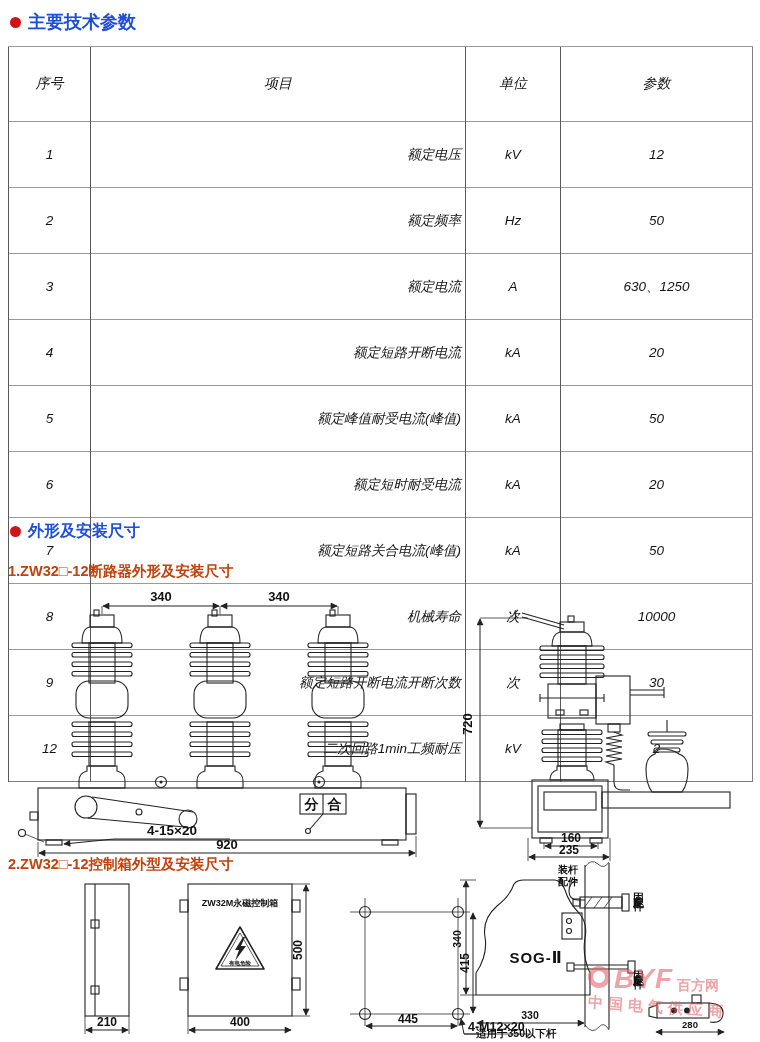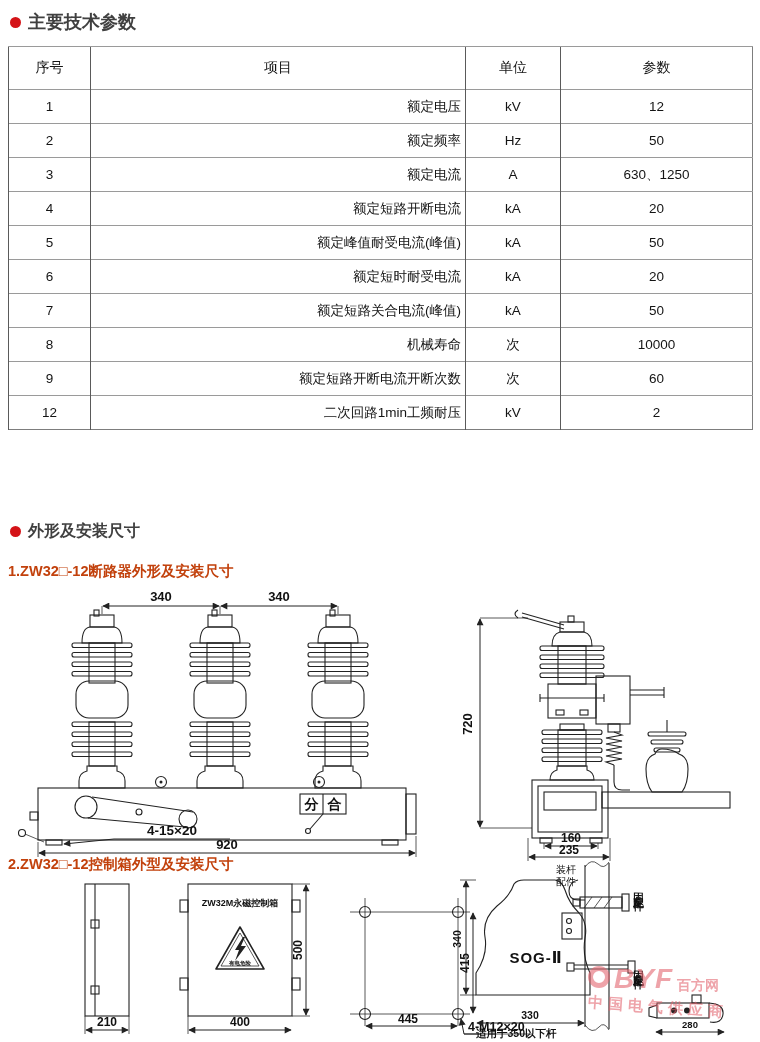--- a/index.html
+++ b/index.html
@@ -1,40 +1,40 @@
 <!DOCTYPE html>
 <html><head>
 <meta charset="utf-8">
 <style>
   html,body{margin:0;padding:0;background:#fff;}
   body{position:relative;width:760px;height:1042px;font-family:"Liberation Sans","DejaVu Sans",sans-serif;color:#111;overflow:hidden;}
   .abs{position:absolute;}
-  .section-title{display:flex;align-items:center;gap:7px;font-size:18px;font-weight:bold;color:#404040;}
+  .section-title{display:flex;align-items:center;gap:7px;font-size:18px;font-weight:bold;color:#1d4ed8;}
   .dot{width:11px;height:11px;border-radius:50%;background:#d41317;flex:0 0 auto;}
   
   table.params{border-collapse:collapse;width:744px;table-layout:fixed;font-size:13.5px;color:#141414;}
   table.params{border:1.5px solid #7d7d7d;}
-  table.params th,table.params td{border-top:1px solid #9a9a9a;border-left:1px solid #5a5a5a;text-align:center;padding:0 4px;font-weight:normal;}
+  table.params th,table.params td{border-top:1px solid #9a9a9a;border-left:1px solid #5a5a5a;text-align:center;padding:16px 4px;font-weight:normal;font-style:italic;}
   table.params th{height:42px;font-size:14px;}
   table.params td{height:33px;}
   table.params td.item,table.params th.item{text-align:center;}
   table.params td.item{text-align:right;padding-left:28px;}
   
   .d path,.d rect,.d line,.d circle,.d ellipse,.d polyline{stroke:#222;fill:none;stroke-width:1.1;}
   .d .thin{stroke-width:0.75;}
   .d .thick{stroke-width:1.6;}
   .d .fillb{fill:#222;stroke:none;}
   .d text{fill:#111;stroke:none;font-family:"Liberation Sans","DejaVu Sans",sans-serif;}
   .d .t{font-size:13px;font-weight:600;text-anchor:middle;}
   .d .ts{font-size:12px;font-weight:600;text-anchor:middle;}
   .d .dim{stroke:#222;stroke-width:1;marker-start:url(#arr);marker-end:url(#arr);}
   .d .lead{stroke:#222;stroke-width:1;marker-end:url(#arr);}
   .caption{font-size:14.5px;font-weight:bold;color:#c2410c;}
   .vlabel{writing-mode:vertical-rl;text-orientation:upright;font-size:10.5px;font-weight:bold;letter-spacing:3px;color:#111;}
-  .minilabel{width:24px;font-size:10px;font-weight:normal;line-height:12px;color:#111;}
+  .minilabel{width:24px;font-size:10px;font-weight:bold;line-height:12px;text-align:center;color:#111;}
   
   .wm{color:rgba(226,96,106,0.58);pointer-events:none;z-index:9;}
   .wm-row{display:flex;align-items:flex-start;gap:4px;}
   .wm-circle{width:22px;height:22px;border:5px solid rgba(226,96,106,0.58);border-radius:50%;box-sizing:border-box;}
   .wm-brand{font-size:28px;font-weight:bold;font-style:italic;letter-spacing:1px;line-height:26px;}
   .wm-site{font-size:14px;font-weight:bold;margin-top:11px;}
   .wm-tagline{margin-top:3px;font-size:15px;font-weight:bold;letter-spacing:5px;transform:rotate(4deg);white-space:nowrap;}
 </style>
 </head>
 <body>
@@ -111,21 +111,21 @@
   <tr>
         <td>8</td>
         <td class="item">机械寿命</td>
         <td>次</td>
         <td>10000</td>
       </tr>
   <tr>
         <td>9</td>
         <td class="item">额定短路开断电流开断次数</td>
         <td>次</td>
-        <td>60</td>
+        <td>30</td>
       </tr>
   <tr>
         <td>12</td>
         <td class="item">二次回路1min工频耐压</td>
         <td>kV</td>
         <td>2</td>
       </tr>
 </tbody>
   </table>
 

